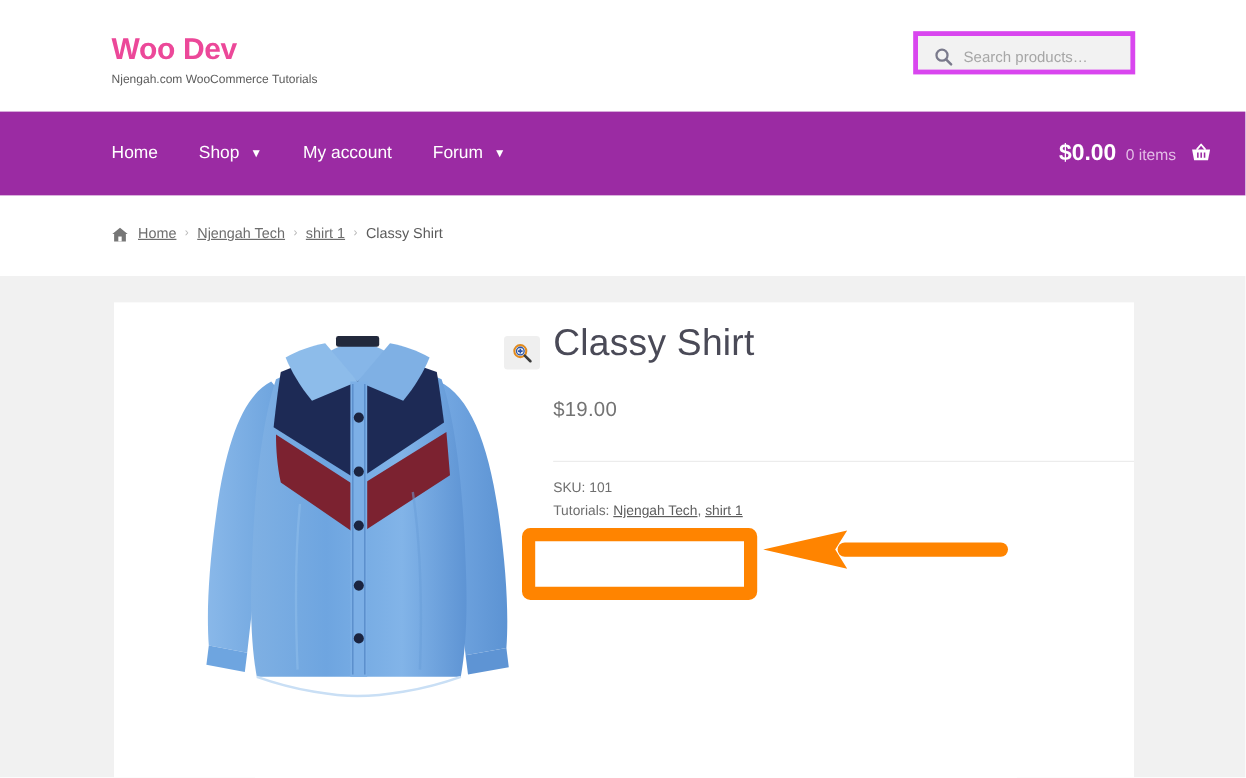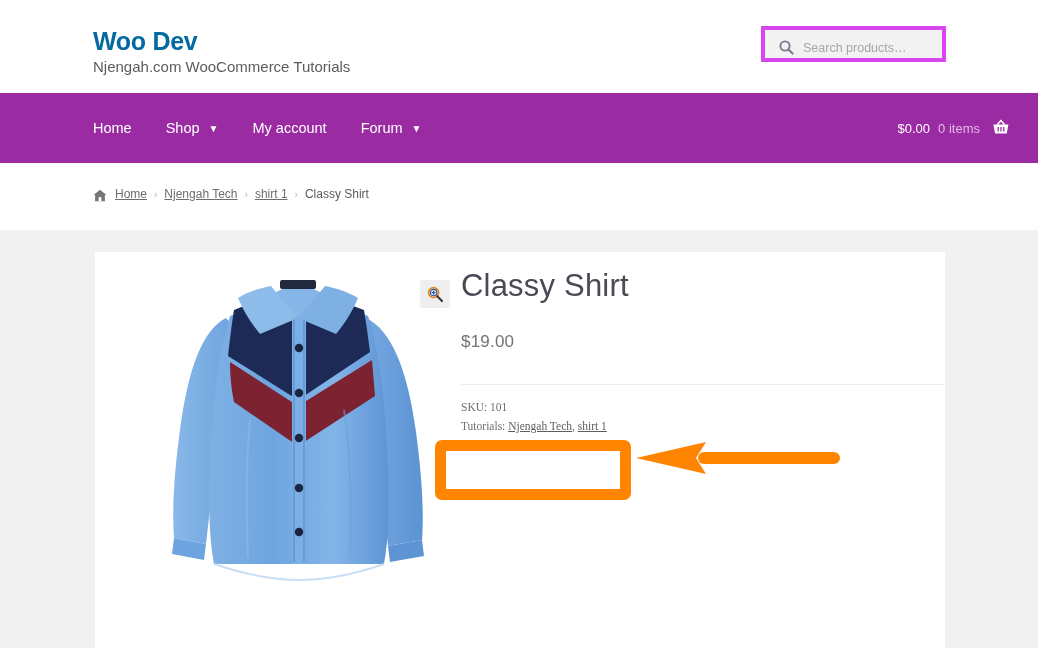--- a/index.html
+++ b/index.html
@@ -30,27 +30,27 @@
     background: #ffffff;
   }
   .brand {
     position: absolute;
     left: 93px;
     top: 27px;
   }
   .site-title {
     font-size: 25px;
     font-weight: bold;
-    color: #0369a1;
+    color: #ec4899;
     letter-spacing: -0.3px;
     line-height: 28px;
     margin: 0;
   }
   .site-tagline {
-    font-size: 15px;
+    font-size: 10px;
     color: #5c5c5c;
     margin: 5px 0 0 0;
     line-height: 14px;
     text-align: right;
   }
 
   .search-box {
     position: absolute;
     left: 761px;
     top: 26px;
@@ -117,22 +117,22 @@
   .cart-area {
     position: absolute;
     right: 58px;
     top: 0;
     height: 70px;
     display: flex;
     align-items: center;
   }
   .cart-amount {
     color: #ffffff;
-    font-size: 13px;
-    font-weight: normal;
+    font-size: 19px;
+    font-weight: bold;
     margin-right: 8px;
   }
   .cart-count {
     color: #e3bde6;
     font-size: 13px;
   }
   .cart-icon {
     position: absolute;
     right: -31px;
     top: 50%;
@@ -252,21 +252,21 @@
     width: 484px;
     height: 1px;
     background: #ececec;
   }
   .product-meta {
     padding-top: 13px;
     font-size: 11.5px;
     color: #6f6f6f;
     line-height: 18px;
   }
-  .product-meta .meta-row { margin-bottom: 1px; font-family: Liberation Serif, serif; }
+  .product-meta .meta-row { margin-bottom: 1px; }
   .meta-link {
     color: #5d5d5d;
     text-decoration: underline;
     cursor: pointer;
   }
 
   
   .annot-box {
     position: absolute;
     left: 435px;

